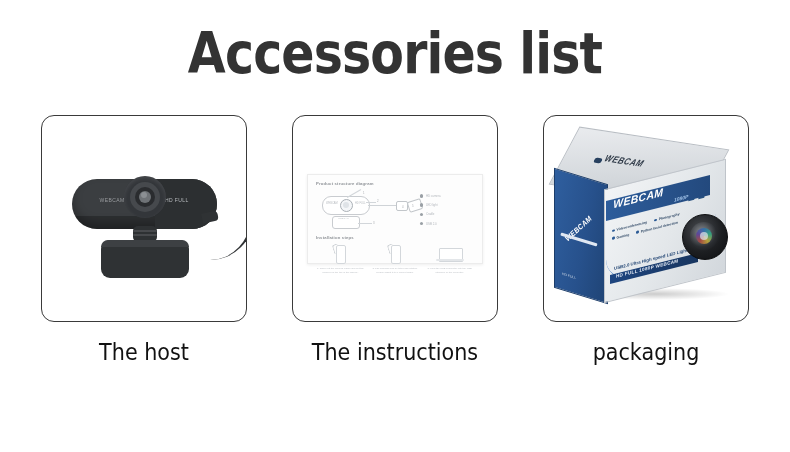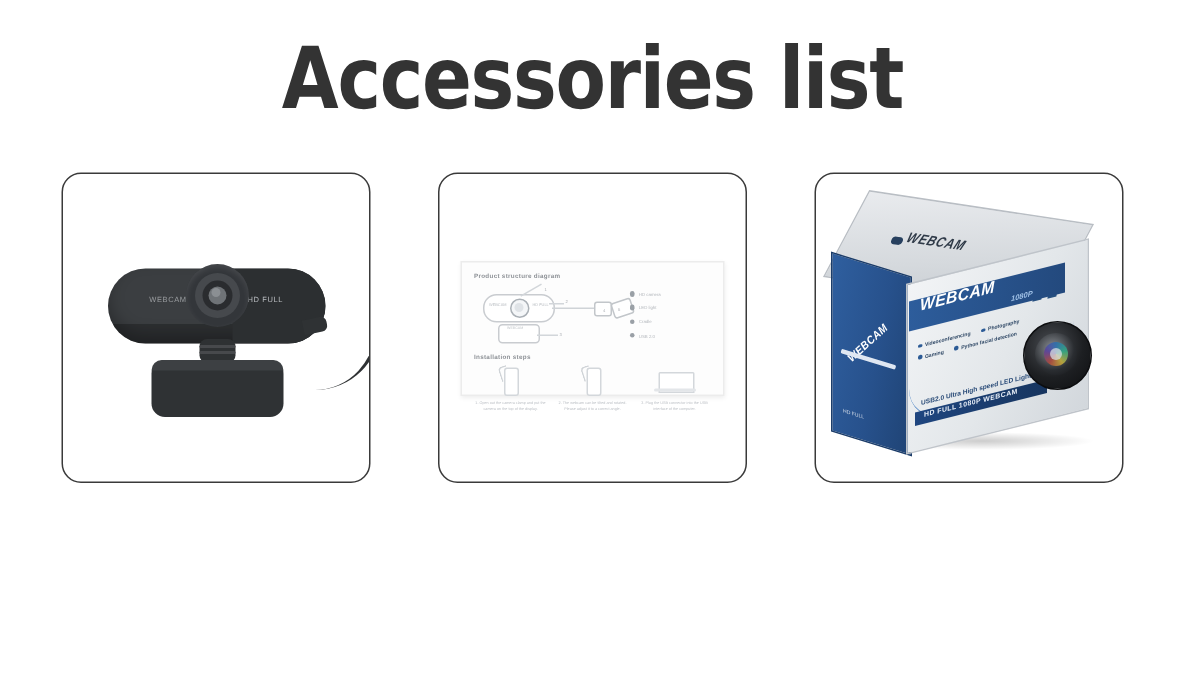--- a/index.html
+++ b/index.html
@@ -468,14 +468,19 @@
 
         <div class="lensA"></div>
         <div class="lensB"></div>
         <div class="lensC"></div>
         <div class="lensD"></div>
       </div>
     </div>
 
   </div>
 
+  <div class="captions">
+    <div class="caption c1">The host</div>
+    <div class="caption c2">The instructions</div>
+    <div class="caption c3">packaging</div>
+  </div>
 
 </div>
 
 </body></html>

